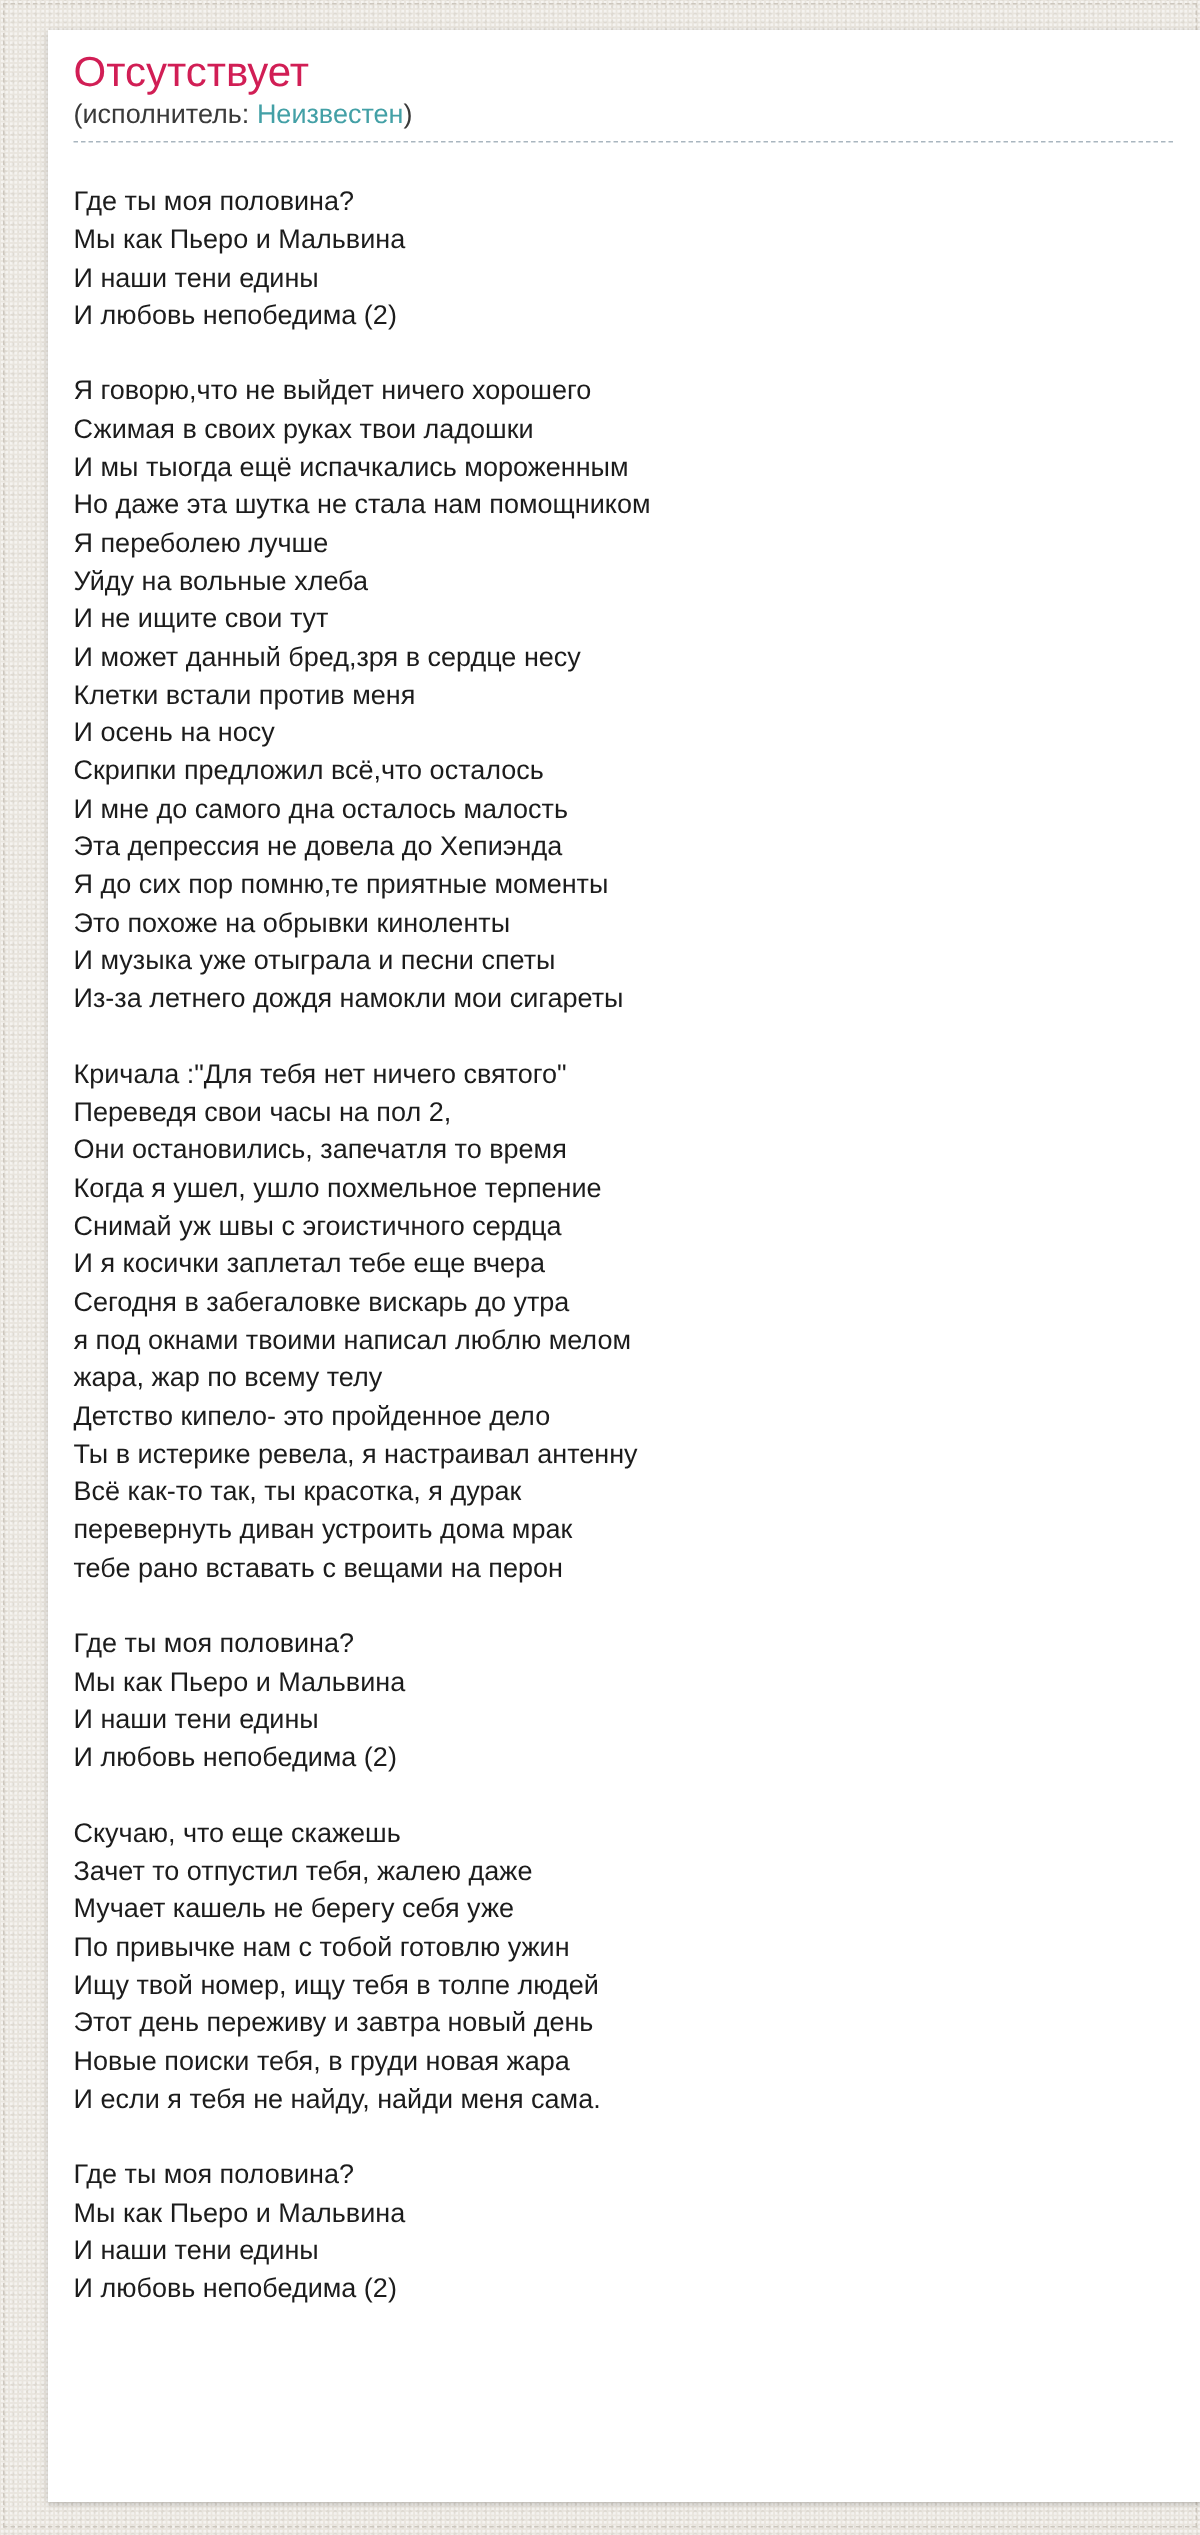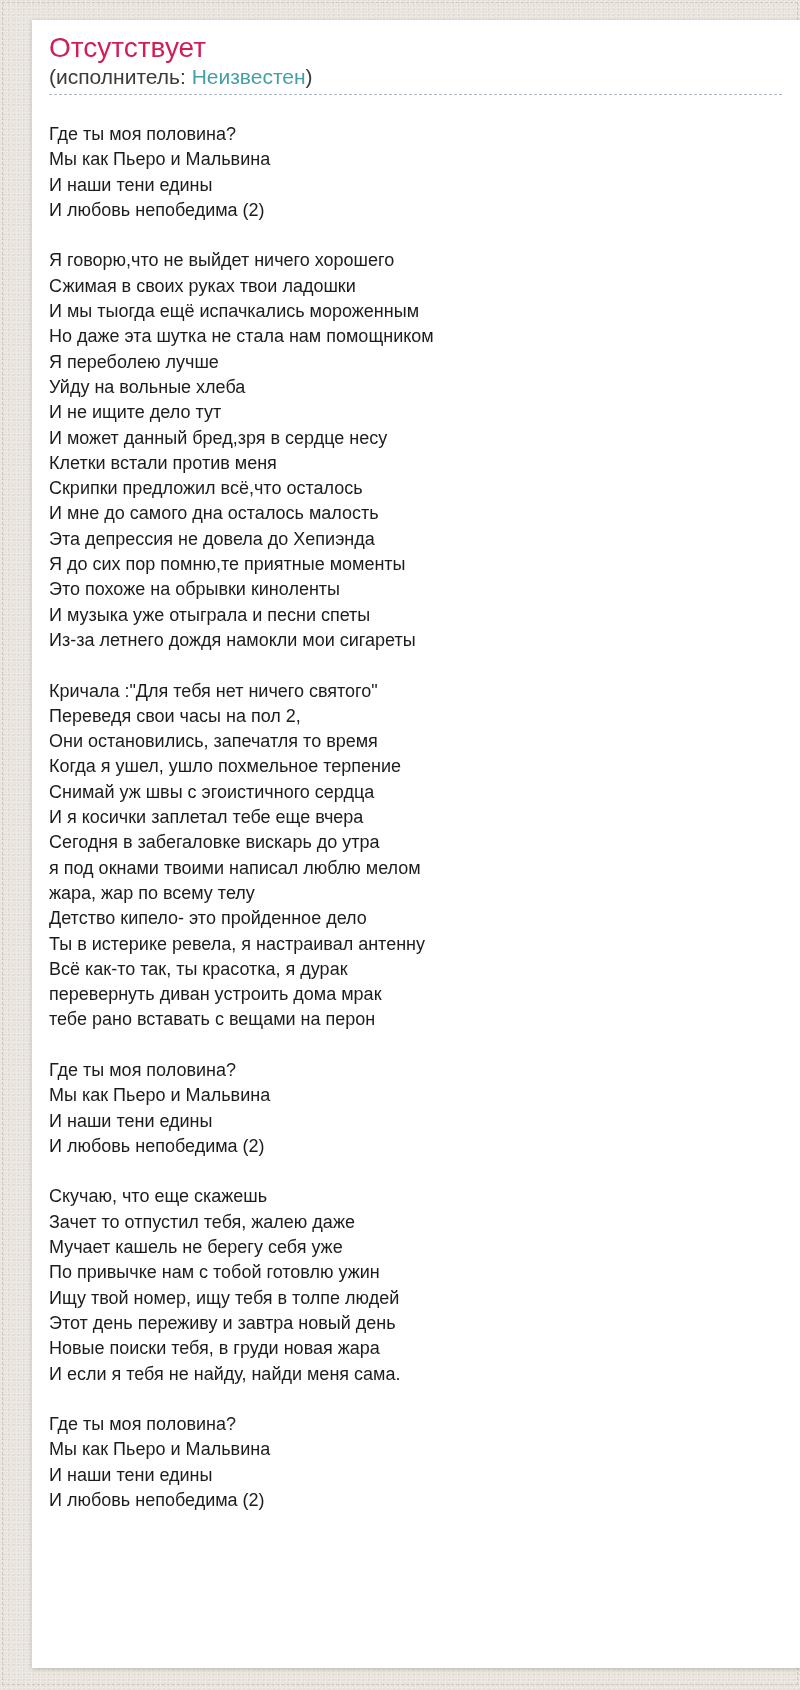--- a/index.html
+++ b/index.html
@@ -44,21 +44,21 @@
   }
   .song-title {
     margin: 0;
     font-size: 28px;
     line-height: 32px;
     font-weight: normal;
     color: var(--title_color);
   }
   .artist-line {
     margin: 2px 0 0 0;
-    font-size: 21px;
+    font-size: 18px;
     line-height: 21px;
     color: var(--subtitle_color);
   }
   .artist-link {
     color: var(--link_color);
     text-decoration: none;
     cursor: pointer;
   }
   .header-separator {
     border: 0;
@@ -91,23 +91,24 @@
       <div class="lyric-line">Мы как Пьеро и Мальвина</div>
       <div class="lyric-line">И наши тени едины</div>
       <div class="lyric-line">И любовь непобедима (2)</div>
       <div class="lyric-line">&nbsp;</div>
       <div class="lyric-line">Я говорю,что не выйдет ничего хорошего</div>
       <div class="lyric-line">Сжимая в своих руках твои ладошки</div>
       <div class="lyric-line">И мы тыогда ещё испачкались мороженным</div>
       <div class="lyric-line">Но даже эта шутка не стала нам помощником</div>
       <div class="lyric-line">Я переболею лучше</div>
       <div class="lyric-line">Уйду на вольные хлеба</div>
-      <div class="lyric-line">И не ищите дело тут</div>
+      <div class="lyric-line">И не ищите свои тут</div>
       <div class="lyric-line">И может данный бред,зря в сердце несу</div>
       <div class="lyric-line">Клетки встали против меня</div>
+      <div class="lyric-line">И осень на носу</div>
       <div class="lyric-line">Скрипки предложил всё,что осталось</div>
       <div class="lyric-line">И мне до самого дна осталось малость</div>
       <div class="lyric-line">Эта депрессия не довела до Хепиэнда</div>
       <div class="lyric-line">Я до сих пор помню,те приятные моменты</div>
       <div class="lyric-line">Это похоже на обрывки киноленты</div>
       <div class="lyric-line">И музыка уже отыграла и песни спеты</div>
       <div class="lyric-line">Из-за летнего дождя намокли мои сигареты</div>
       <div class="lyric-line">&nbsp;</div>
       <div class="lyric-line">Кричала :"Для тебя нет ничего святого"</div>
       <div class="lyric-line">Переведя свои часы на пол 2,</div>

